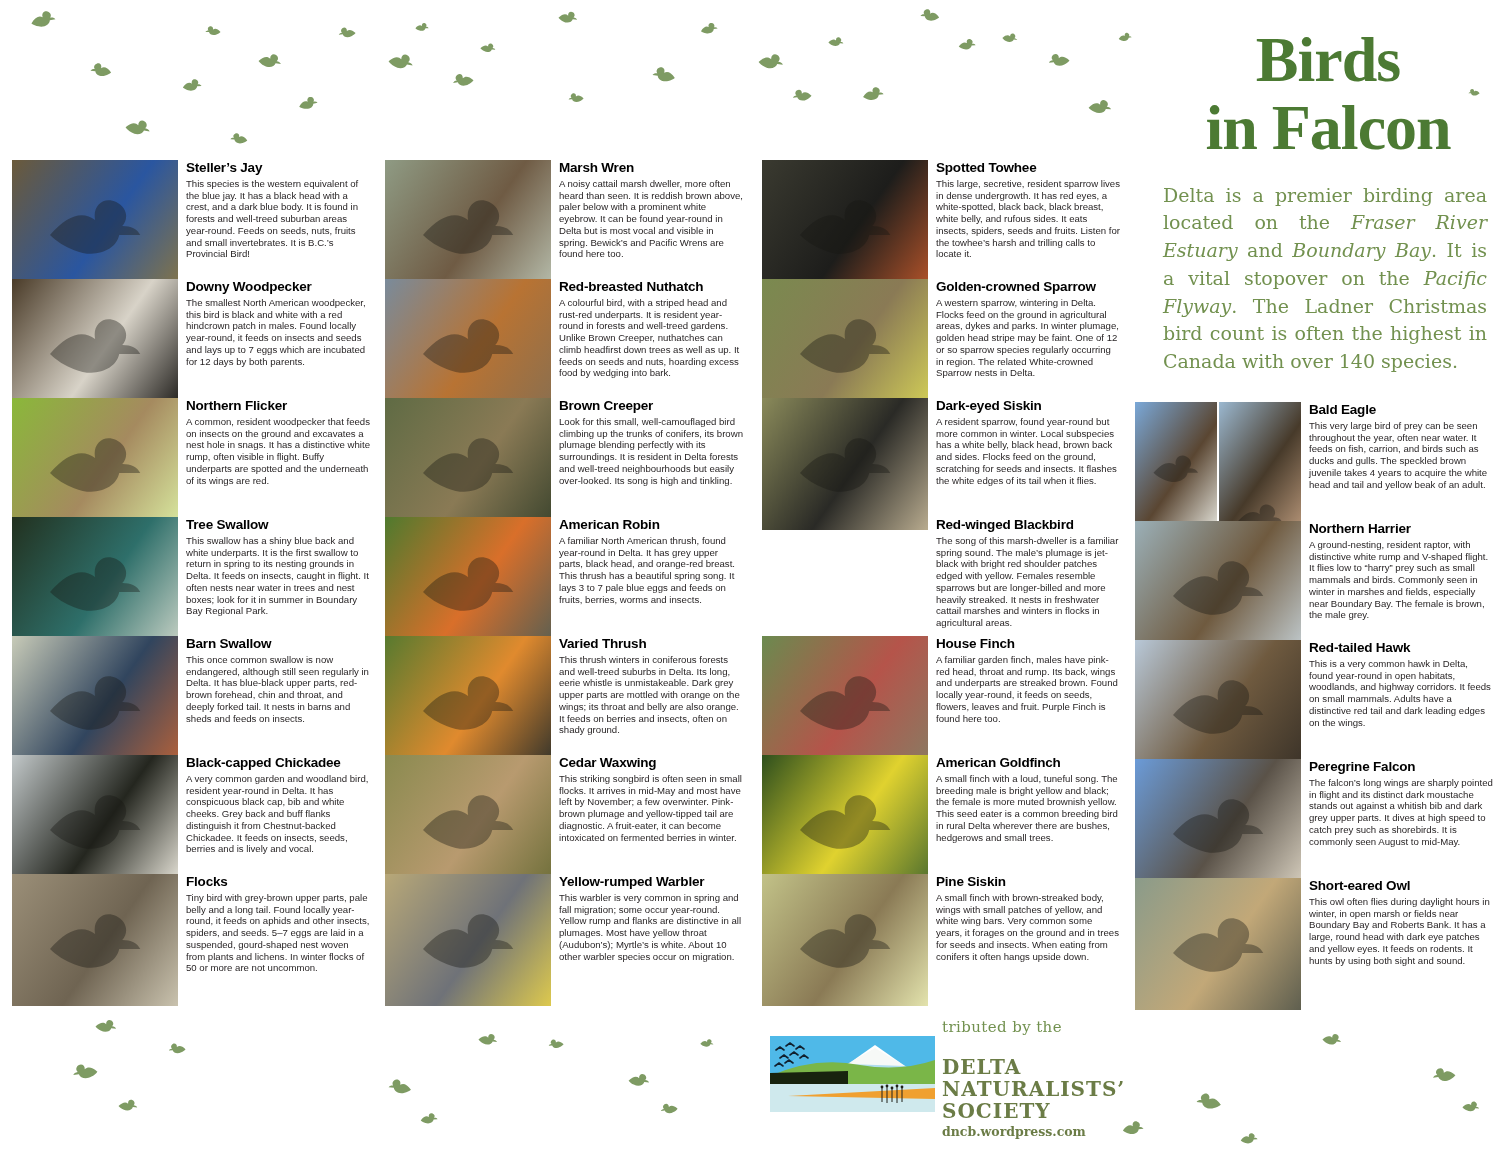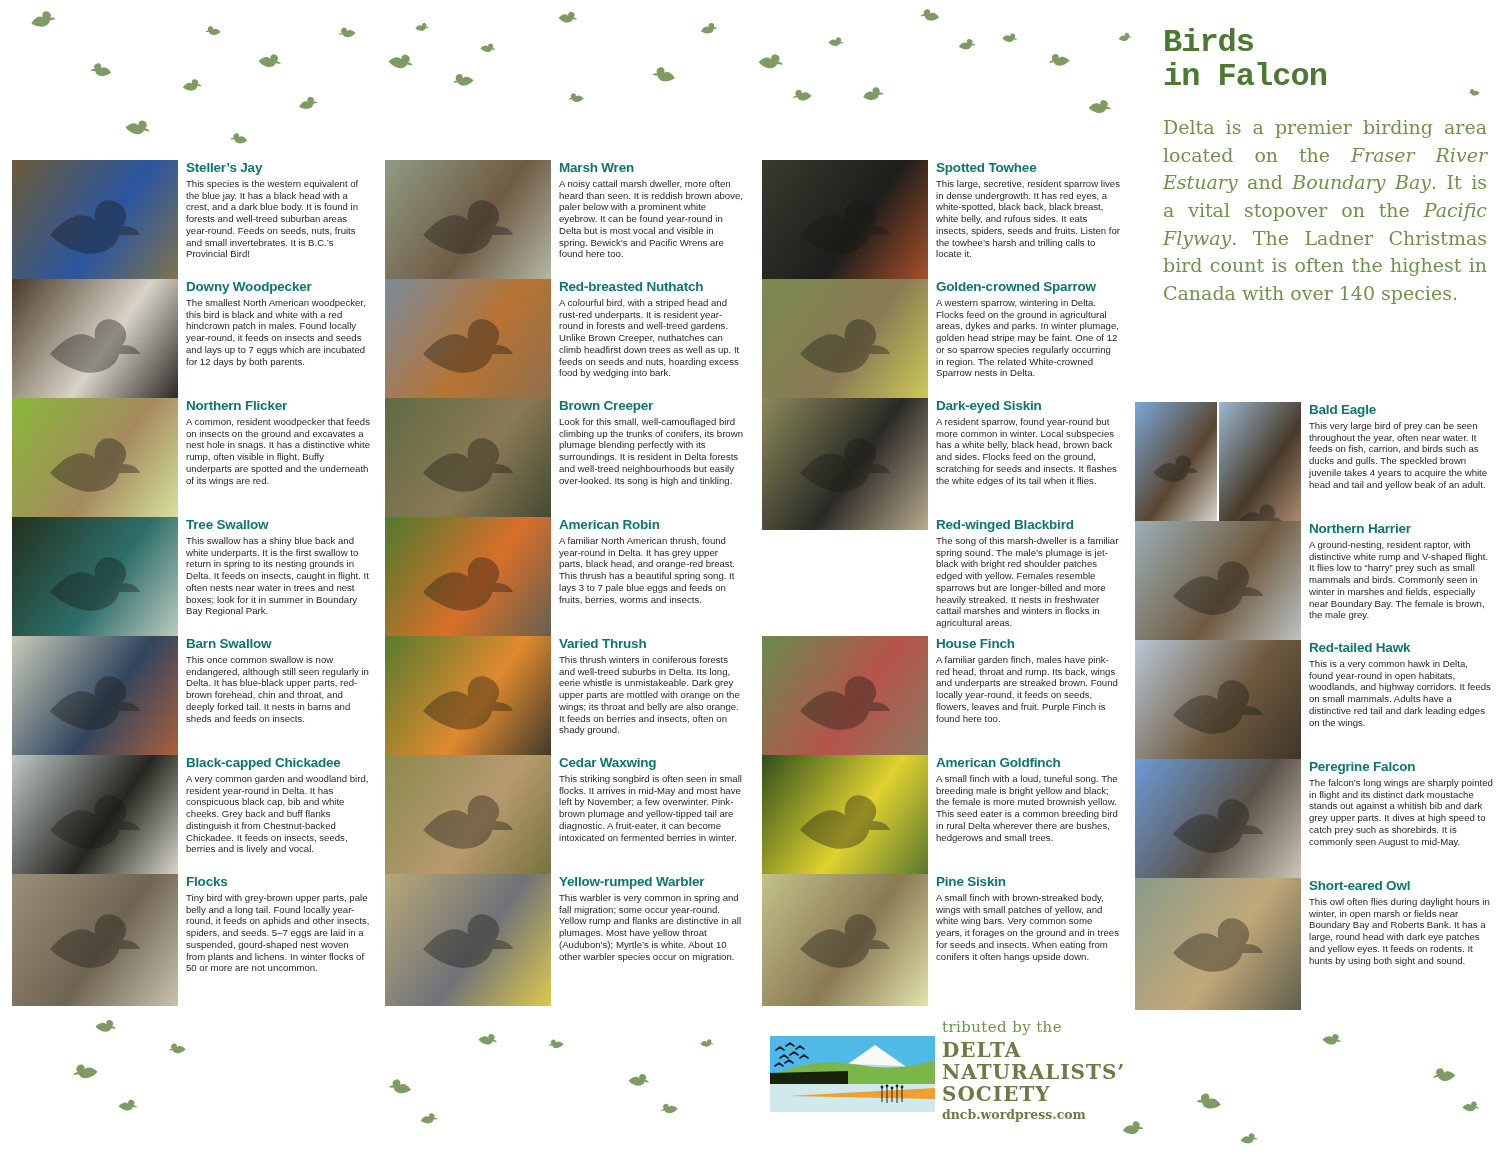--- a/index.html
+++ b/index.html
@@ -21,36 +21,36 @@
   
   .col{position:absolute;top:160px;width:358px;}
   #col-0{left:12px;} #col-1{left:385px;} #col-2{left:762px;}
   .entry{display:flex;gap:8px;height:112px;margin-bottom:7px;align-items:flex-start;}
   .photo{flex:0 0 166px;width:166px;height:132px;display:flex;overflow:hidden;position:relative;}
   .photo-part{flex:1;position:relative;display:flex;align-items:center;justify-content:center;}
   .photo-part + .photo-part{margin-left:2px;}
   .photo-part svg{width:58%;opacity:.75;}
   .photo-label{position:absolute;bottom:2px;left:5px;color:#fff;font-size:11.5px;text-shadow:0 0 2px rgba(0,0,0,.4);}
   .entry-text{flex:1;min-width:0;}
-  .bird-name{font-size:13.5px;font-weight:bold;color:#0f766e;margin:0 0 3px;letter-spacing:-.2px;}
+  .bird-name{font-size:13.5px;font-weight:bold;color:#000000;margin:0 0 3px;letter-spacing:-.2px;}
   .bird-desc{font-size:9.6px;line-height:1.22;color:var(--body-text);}
   
   #col-3{position:absolute;left:1135px;top:0;width:358px;height:100%;}
-  .masthead{margin:26px 0 0 28px;font-family:Liberation Mono, monospace;font-weight:bold;
-    color:var(--title-green);font-size:32px;line-height:1.06;letter-spacing:-1px;}
+  .masthead{margin:26px 0 0 28px;font-family:Liberation Serif, serif;font-weight:bold;
+    color:var(--title-green);font-size:64px;line-height:1.06;letter-spacing:-1px;text-align:center;}
   .intro{margin:20px 0 0 28px;width:324px;font-family:"DejaVu Serif",serif;
     font-size:19px;line-height:1.46;color:var(--intro-green);text-align:justify;}
   #col-3 .entries{position:absolute;left:0;top:402px;width:358px;}
   
   .footer-logo{position:absolute;left:770px;top:1036px;width:165px;height:76px;}
   .footer-logo svg{width:100%;height:100%;display:block;}
   .footer-text{position:absolute;left:942px;top:1018px;width:260px;}
   .credit{font-family:"DejaVu Serif",serif;font-size:15px;color:var(--intro-green);letter-spacing:.4px;}
   .org{font-family:"DejaVu Serif",serif;font-weight:bold;font-size:20px;line-height:1.1;
-    color:var(--org-green);letter-spacing:1px;margin-top:3px;}
+    color:var(--org-green);letter-spacing:1px;margin-top:20px;}
   .org span{display:block;}
   .website{font-family:"DejaVu Serif",serif;font-weight:bold;font-size:12.5px;color:var(--org-green);margin-top:2px;}
 </style>
 </head>
 <body>
 
 <div id="decor">
     <div class="sil" style="left: 30px; top: 10px; width: 26px; transform: rotate(-10deg);">
       <svg viewBox="0 0 32 22" xmlns="http://www.w3.org/2000/svg">
         <path fill="#7e9b63" d="M1 14 C7 7 12 6 16 9 C15 4 19 1 23 3 C27 5 27 9 25 11 C28 11 30 12 31 14 L24 14 C23 19 16 22 9 19 C6 18 3 16 1 14 Z"></path>

